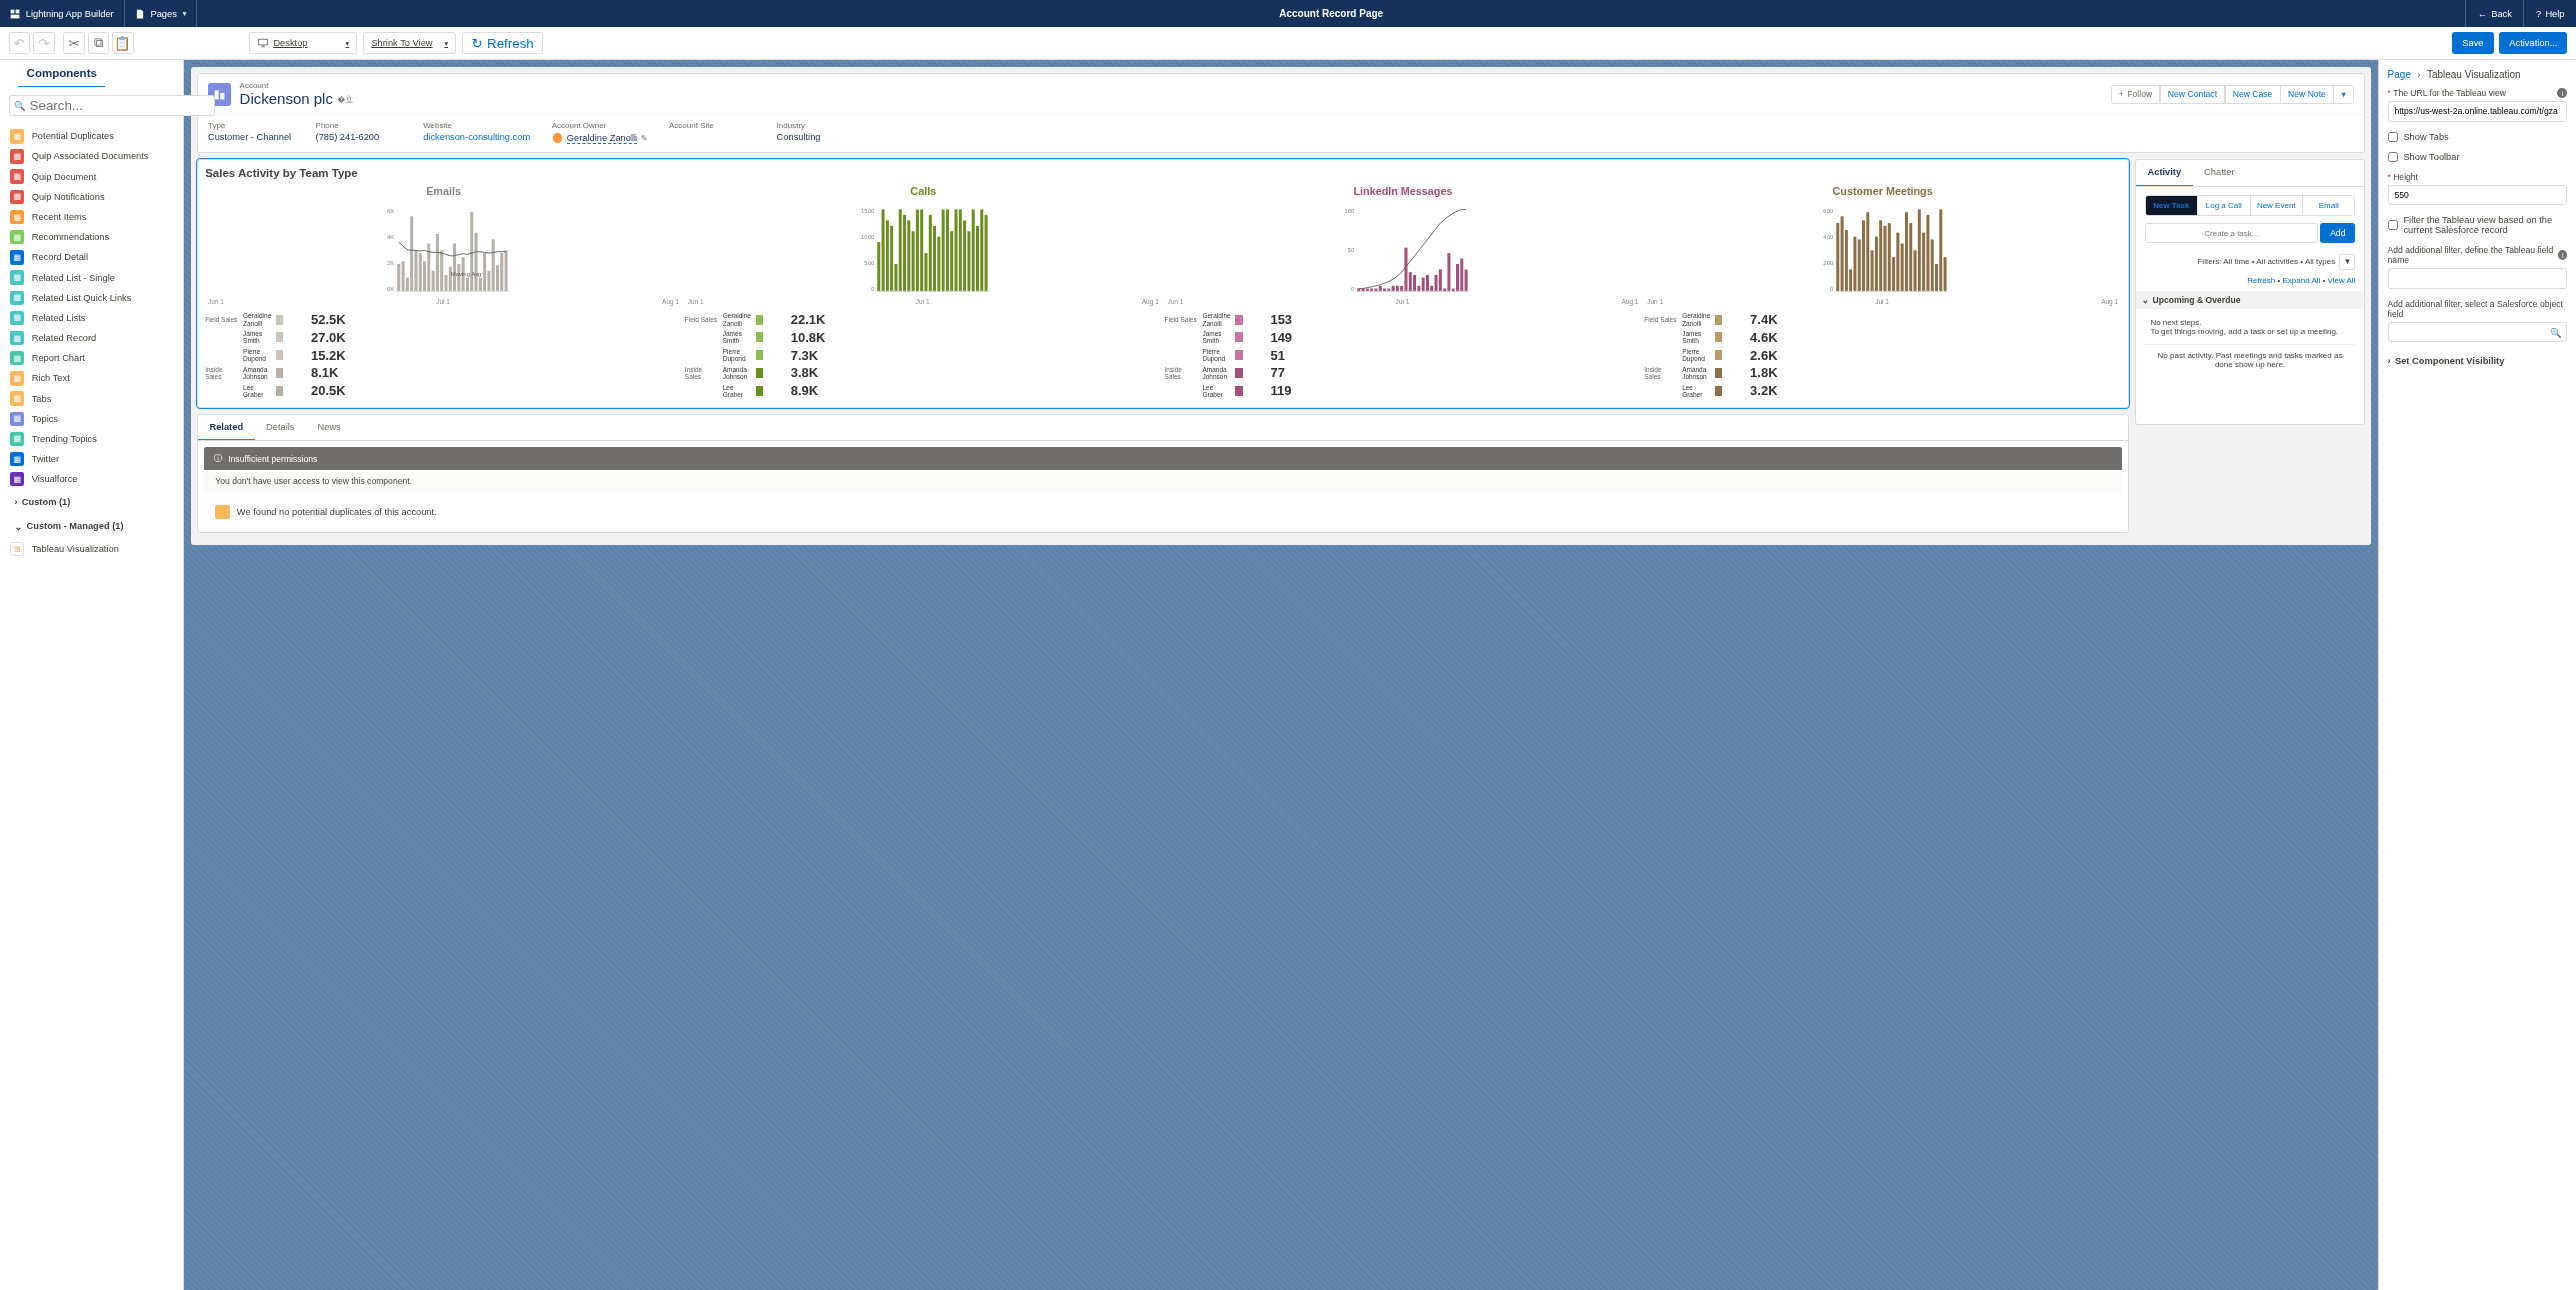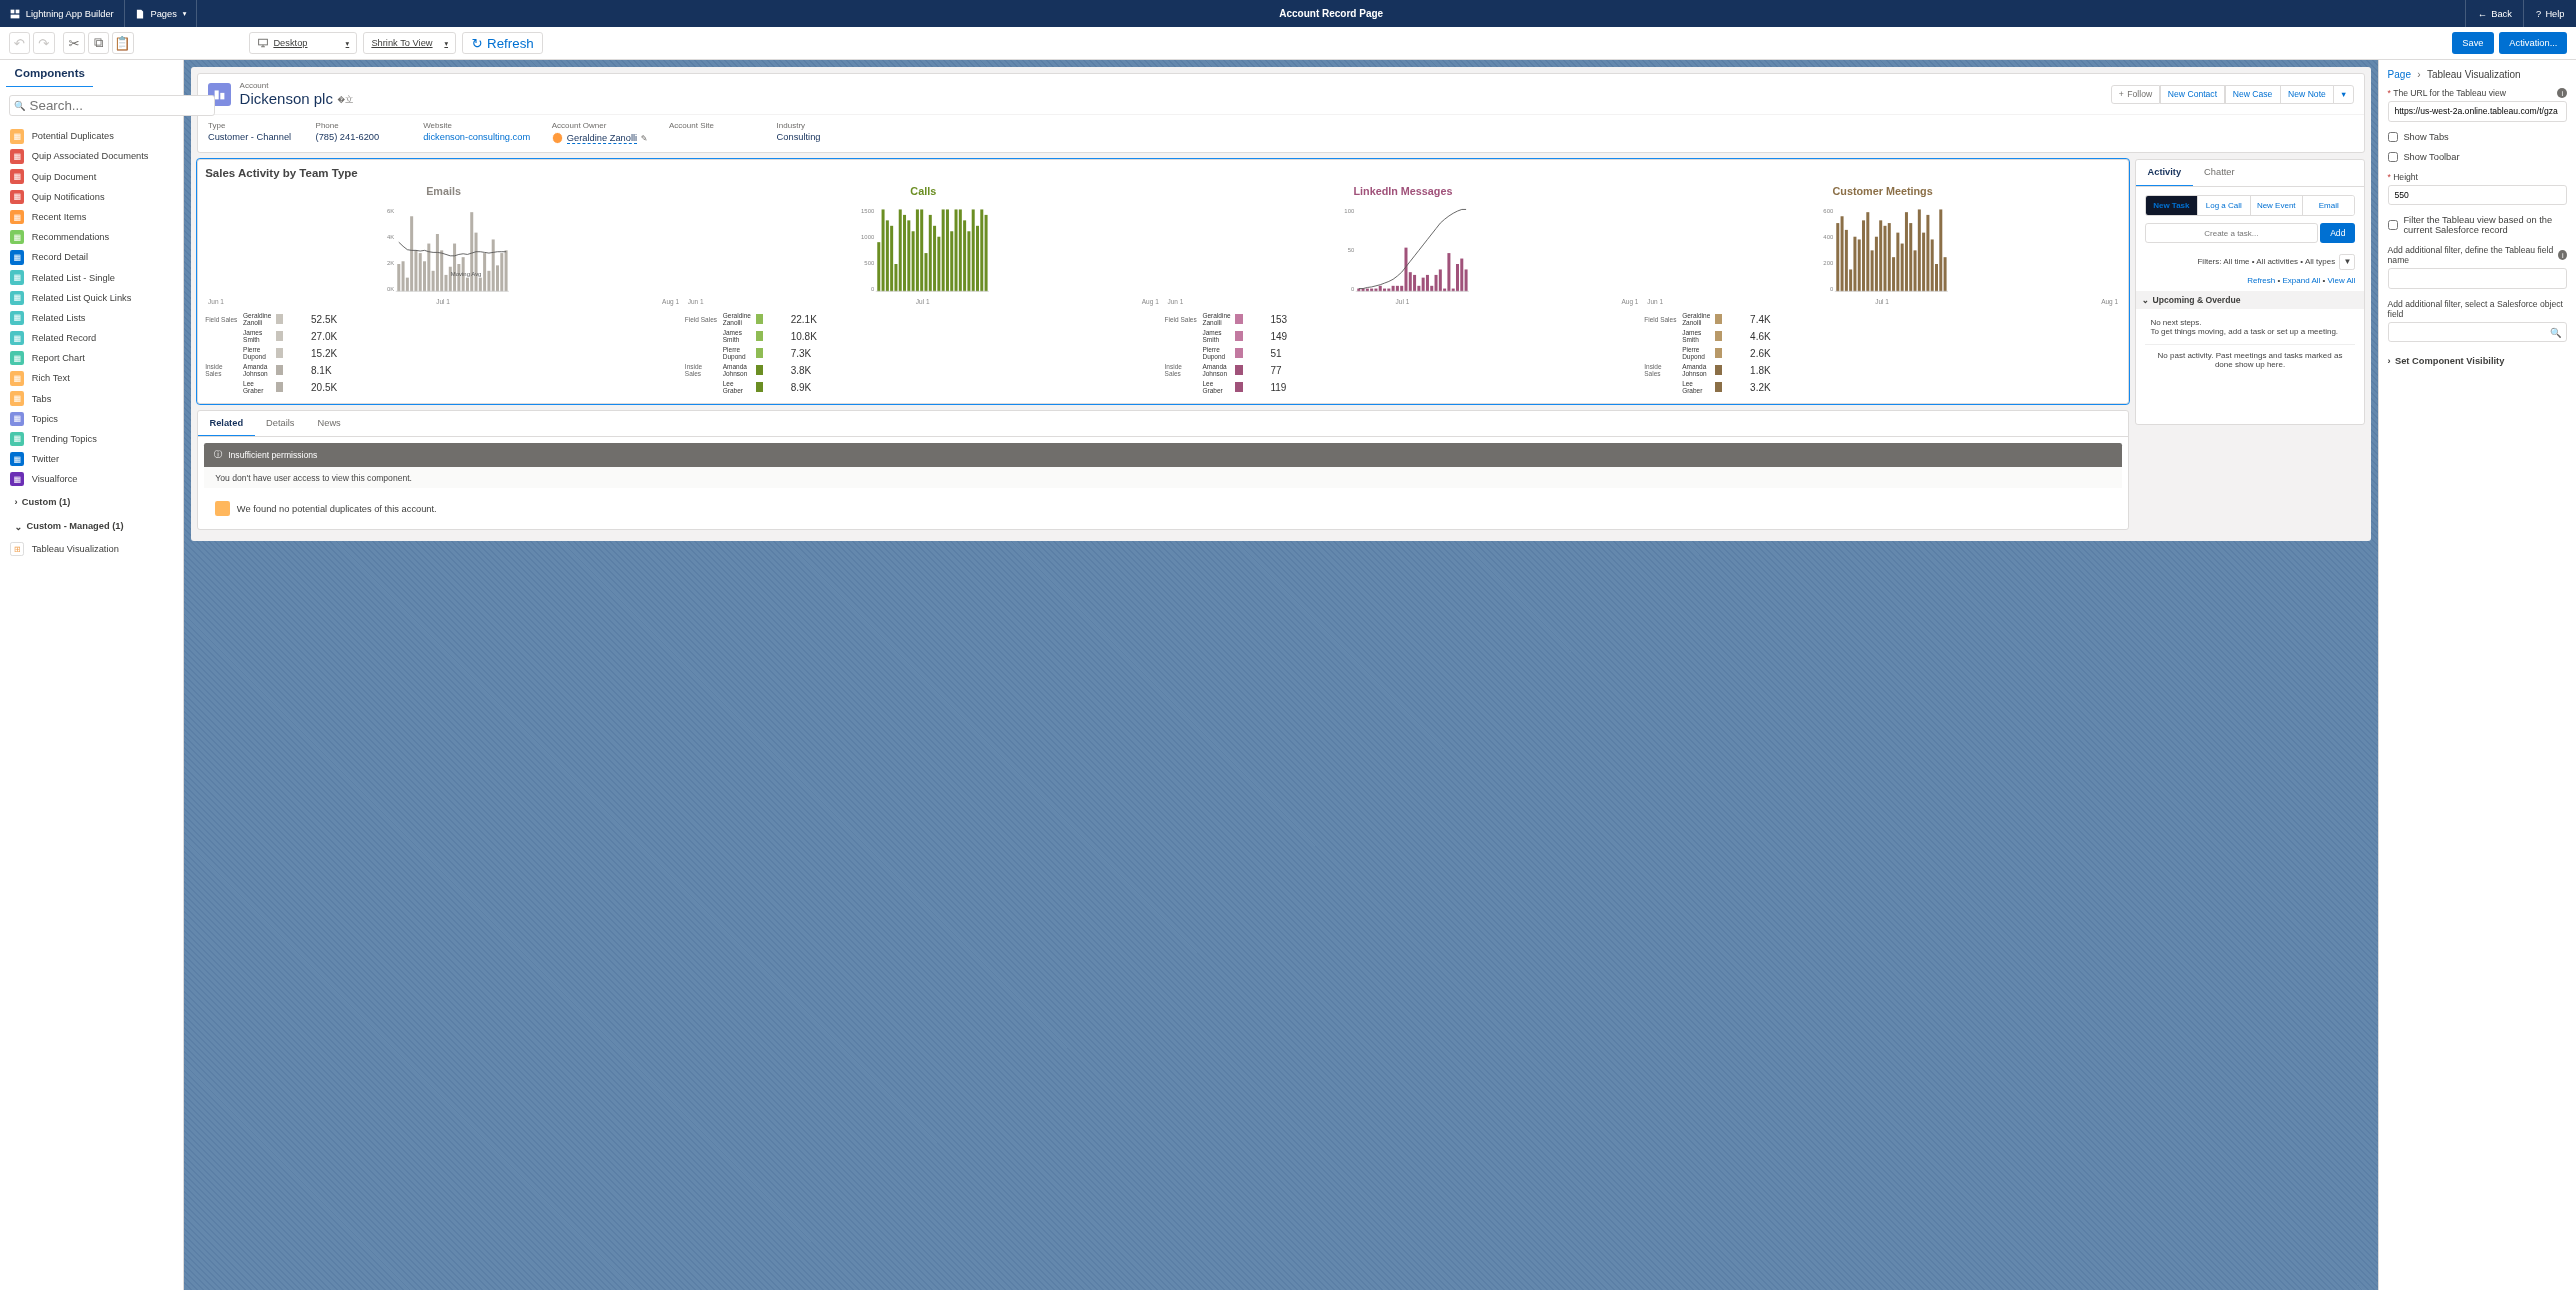--- a/index.html
+++ b/index.html
@@ -18,21 +18,21 @@
 .tb-btn.disabled { color: #c9c7c5; }
 .toolbar-spacer { width: 101px; }
 .select-box { height: 21.6px; border: 0.7px solid #dddbda; border-radius: 2.9px; display: flex; align-items: center; padding: 0 7.2px; gap: 5.8px; min-width: 108px; cursor: pointer; background: #fff; text-decoration: underline; }
 .select-box .caret { margin-left: auto; }
 .btn-link { height: 21.6px; border: 0.7px solid #dddbda; border-radius: 2.9px; background: #fff; display: flex; align-items: center; gap: 4.3px; padding: 0 8.6px; color: #0070d2; cursor: pointer; }
 .toolbar-right { margin-left: auto; display: flex; gap: 5.8px; }
 .btn-primary { background: #0070d2; color: #fff; border: none; border-radius: 2.9px; padding: 0 10px; height: 21.6px; cursor: pointer; font-size: 9.3px; }
 
 .main { display: flex; height: calc(100vh - 60px); }
 .sidebar-left { width: 184px; border-right: 0.7px solid #dddbda; display: flex; flex-direction: column; }
-.sidebar-title { padding: 7.2px 8.6px; font-size: 11.5px; font-weight: 700; color: #16325c; border-bottom: 1.4px solid #1589ee; width: fit-content; margin-left: 6px; }
+.sidebar-title { padding: 7.2px 8.6px; font-size: 11.5px; font-weight: 700; color: #16325c; border-bottom: 1.4px solid #1589ee; width: fit-content; margin-left: 18px; }
 .search-row { padding: 7.2px 8.6px; display: flex; gap: 5.8px; }
 .search-input { flex: 1; height: 21.6px; border: 0.7px solid #dddbda; border-radius: 2.9px; padding: 0 7.2px 0 20px; }
 .search-wrap { position: relative; flex: 1; }
 .search-wrap .mag { position: absolute; left: 5.8px; top: 5.8px; color: #706e6b; }
 .gear-btn { width: 23px; height: 21.6px; border: 0.7px solid #dddbda; border-radius: 2.9px; background: #fff; display: flex; align-items: center; justify-content: center; cursor: pointer; color: #706e6b; gap: 2.2px; }
 .comp-list { padding: 2.9px 5.8px; overflow-y: auto; flex: 1; }
 .comp-item { display: flex; align-items: center; gap: 7.2px; padding: 2.9px 4.3px; cursor: grab; border-radius: 2.2px; }
 .comp-icon { width: 14.4px; height: 14.4px; border-radius: 2.2px; display: flex; align-items: center; justify-content: center; color: #fff; font-size: 8px; flex-shrink: 0; }
 .section-header { display: flex; align-items: center; gap: 4.3px; padding: 7.2px 8.6px; font-weight: 700; cursor: pointer; }
 
@@ -71,21 +71,21 @@
 .chart-title.c2 { color: #6b8e23; }
 .chart-title.c3 { color: #a0527a; }
 .chart-title.c4 { color: #8b6f47; }
 .chart-svg { width: 100%; height: 93px; }
 .x-axis { display: flex; justify-content: space-between; font-size: 6.5px; color: #888; padding: 0 2.9px; margin-top: 1.4px; }
 .chart-table { margin-top: 5.8px; font-size: 7.2px; }
 .ct-row { display: flex; align-items: center; padding: 1.4px 0; gap: 2.9px; }
 .ct-cat { width: 35px; color: #666; font-size: 6.5px; }
 .ct-name { width: 30px; color: #333; font-size: 6.5px; line-height: 1.1; }
 .ct-bar { width: 7.2px; height: 10px; }
-.ct-val { font-size: 10px; font-weight: 400; color: #333; padding-left: 25px; }
+.ct-val { font-size: 13px; font-weight: 700; color: #333; padding-left: 25px; }
 
 .tabs-card .tab-row { display: flex; border-bottom: 0.7px solid #dddbda; }
 .tab { padding: 7.2px 11.5px; cursor: pointer; font-size: 9.3px; color: #706e6b; }
 .tab.active { color: #16325c; font-weight: 700; border-bottom: 1.4px solid #1589ee; }
 .perm-banner { background: #706e6b; color: #fff; padding: 5.8px 10px; display: flex; align-items: center; gap: 5.8px; font-size: 8.6px; margin: 5.8px; border-radius: 2.2px 2.2px 0 0; }
 .perm-body { padding: 5.8px 11.5px; font-size: 8.6px; color: #444; margin: -5.7px 5.8px 5.8px 5.8px; background: #fafaf9; }
 .dup-row { display: flex; align-items: center; gap: 7.2px; padding: 7.2px 11.5px; margin: 0 5.8px 5.8px; background: #fff; }
 .dup-icon { width: 14.4px; height: 14.4px; background: #ffb75d; border-radius: 2.2px; }
 
 .activity-card { padding: 0; height: 266px; }

